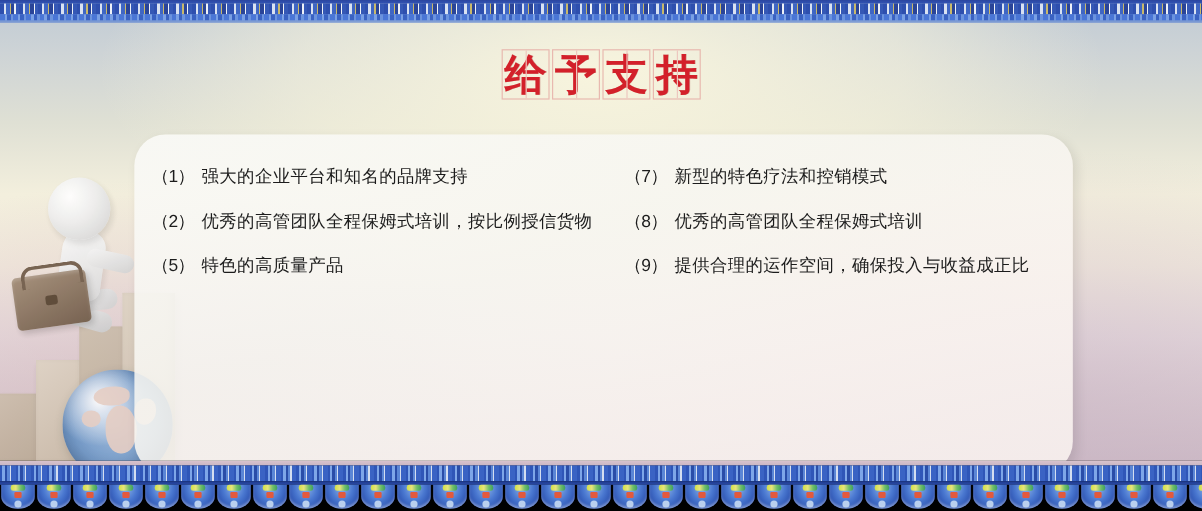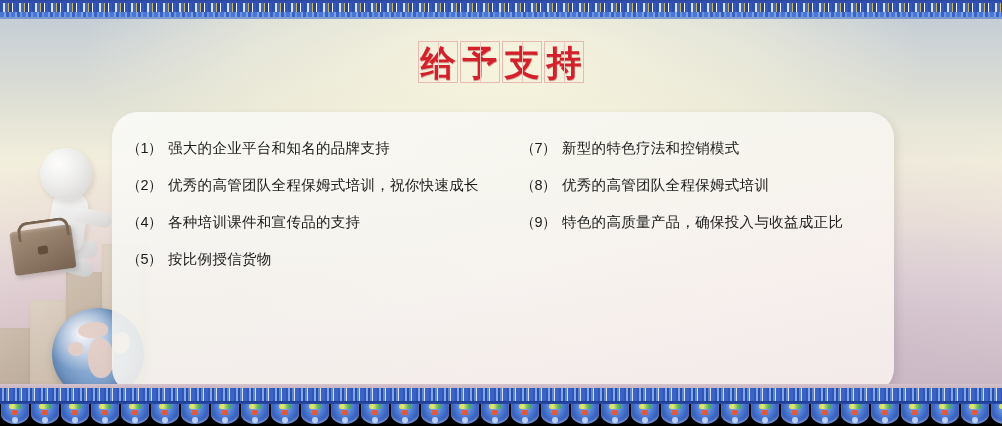--- a/index.html
+++ b/index.html
@@ -379,39 +379,36 @@
     </div>
   </div>
 
   <div class="panel">
 
     <div class="col col-left">
       <div class="item">
         <span class="num">（1）</span><span class="txt">强大的企业平台和知名的品牌支持</span>
       </div>
       <div class="item">
-        <span class="num">（2）</span><span class="txt">优秀的高管团队全程保姆式培训，祝你快速成长</span>
+        <span class="num">（2）</span><span class="txt">优秀的高管团队全程保姆式培训，按比例授信货物</span>
       </div>
       <div class="item">
-        <span class="num">（4）</span><span class="txt">各种培训课件和宣传品的支持</span>
-      </div>
-      <div class="item">
-        <span class="num">（5）</span><span class="txt">按比例授信货物</span>
+        <span class="num">（5）</span><span class="txt">特色的高质量产品</span>
       </div>
     </div>
 
     <div class="col col-right">
       <div class="item">
         <span class="num">（7）</span><span class="txt">新型的特色疗法和控销模式</span>
       </div>
       <div class="item">
         <span class="num">（8）</span><span class="txt">优秀的高管团队全程保姆式培训</span>
       </div>
       <div class="item">
-        <span class="num">（9）</span><span class="txt">特色的高质量产品，确保投入与收益成正比</span>
+        <span class="num">（9）</span><span class="txt">提供合理的运作空间，确保投入与收益成正比</span>
       </div>
     </div>
 
   </div>
 
   <div class="border-top">
     <div class="bt-line1"></div>
     <div class="bt-band"></div>
     <div class="bt-band2"></div>
     <div class="bt-line2"></div>

